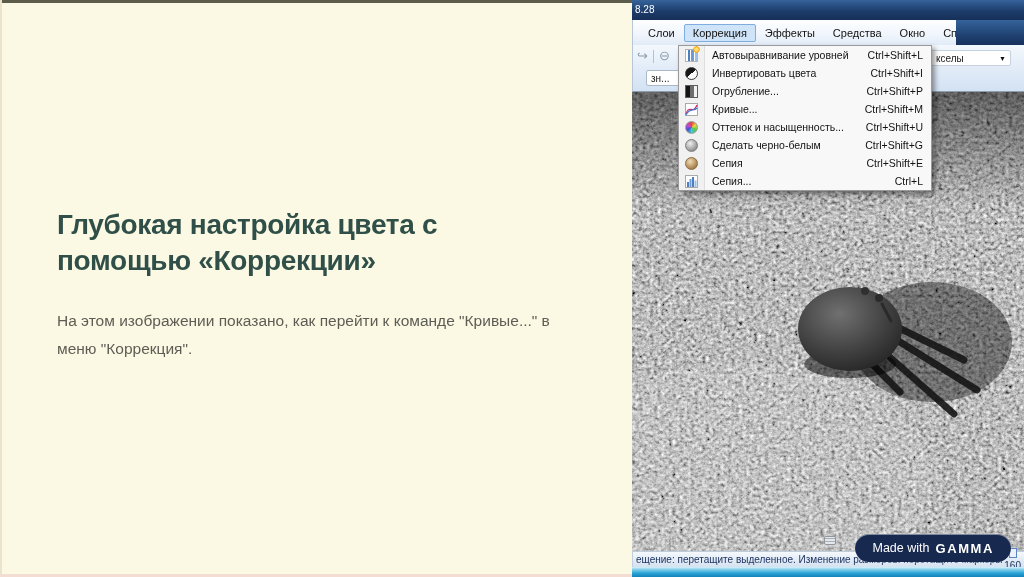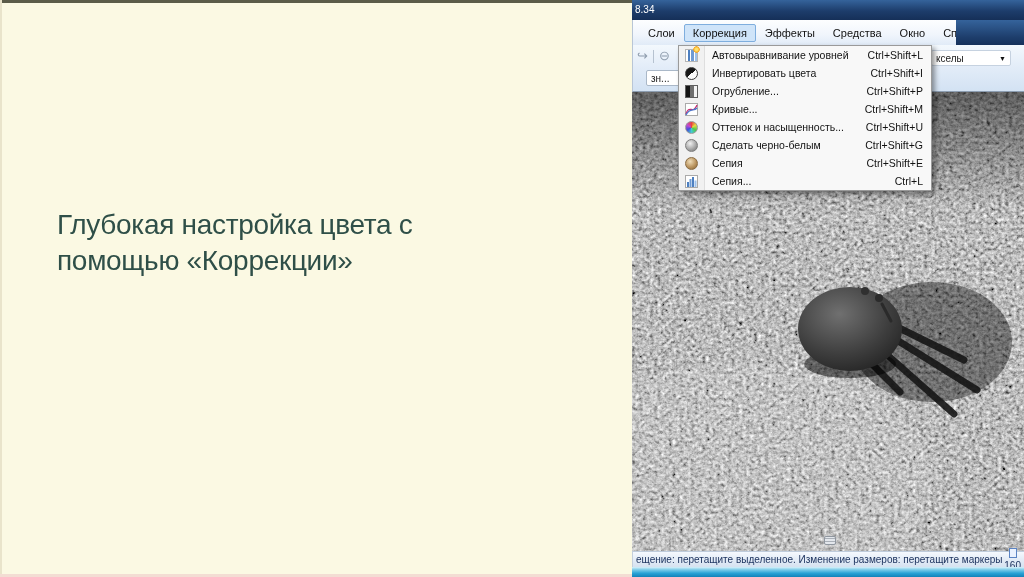--- a/index.html
+++ b/index.html
@@ -6,21 +6,21 @@
   html,body { width:1024px; height:577px; overflow:hidden; }
   body { font-family:"Liberation Sans", sans-serif; }
 
   .slide { position:relative; width:1024px; height:577px; background:#fbf9e3; overflow:hidden; }
   .slide::before { content:""; position:absolute; left:0; top:0; width:640px; height:3px; background:#5b5c49; z-index:3; }
   .slide::after  { content:""; position:absolute; left:0; bottom:0; width:632px; height:3px; background:#f3ddd3; z-index:3; }
   .left-edge { position:absolute; left:0; top:0; width:2px; height:577px; background:#e9e4cb; z-index:3; }
 
   
   .content { position:absolute; left:57px; top:207px; width:530px; z-index:2; }
-  .content h1 { width:460px; font-size:28px; line-height:1.3; font-weight:normal; color:#2f4f48; letter-spacing:-0.3px; }
+  .content h1 { width:460px; font-size:28px; line-height:1.3; font-weight:bold; color:#2f4f48; letter-spacing:-0.3px; }
   .content p  { margin-top:27px; width:510px; font-size:15.5px; line-height:1.85; color:#5d5d55; }
 
   
   .shot { position:absolute; left:632px; top:0; width:392px; height:577px; z-index:4; }
 
   .titlebar { height:20px; background:linear-gradient(180deg,#35639b 0%,#1d3d6b 55%,#152f58 100%);
               color:#fff; font-size:10px; line-height:20px; padding-left:3px; }
 
   .menubar { position:relative; height:25px; display:flex; align-items:center; padding-left:6px;
              background:linear-gradient(180deg,#fdfeff 0%,#f0f5fc 60%,#e1ebf7 100%);
@@ -91,26 +91,27 @@
   .badge b { font-weight:bold; letter-spacing:1.6px; font-size:13px; }
 </style>
 </head>
 <body>
 
 <div class="slide">
   <div class="left-edge"></div>
 
   <section class="content">
     <h1>Глубокая настройка цвета с помощью «Коррекции»</h1>
+    <p>На этом изображении показано, как перейти к команде "Кривые..." в меню "Коррекция".</p>
   </section>
 
   <div class="shot">
 
     <div class="titlebar">
-      <span>8.34</span>
+      <span>8.28</span>
     </div>
 
     <div class="menubar">
       <span class="mb">Слои</span>
       <span class="mb active">Коррекция</span>
       <span class="mb">Эффекты</span>
       <span class="mb">Средства</span>
       <span class="mb">Окно</span>
       <span class="mb">Справка</span>
       <div class="menubar-end"></div>
@@ -241,13 +242,17 @@
       <span class="st">ещение: перетащите выделенное. Изменение размеров: перетащите маркеры</span>
       <span class="st-right">
         <span class="doc-icon"></span>
         <span>160</span>
       </span>
     </div>
 
     <div class="taskbar"></div>
   </div>
 
+  <div class="badge">
+    <span>Made with</span>
+    <b>GAMMA</b>
+  </div>
 </div>
 
 </body></html>

